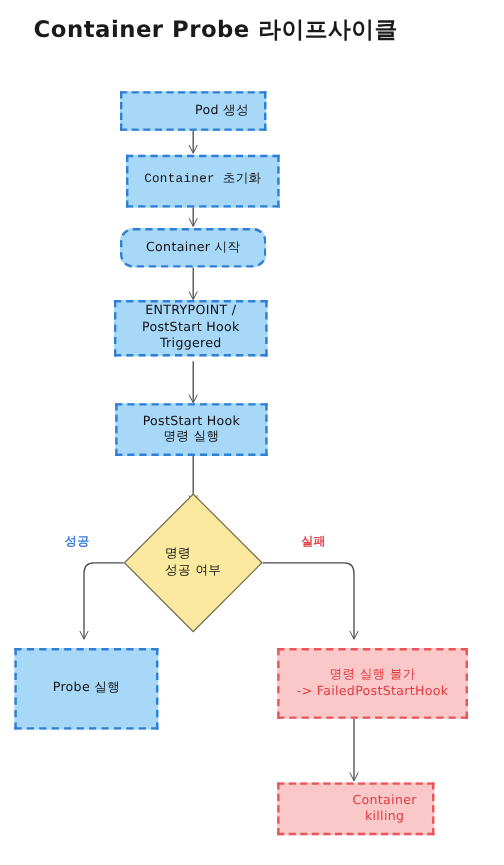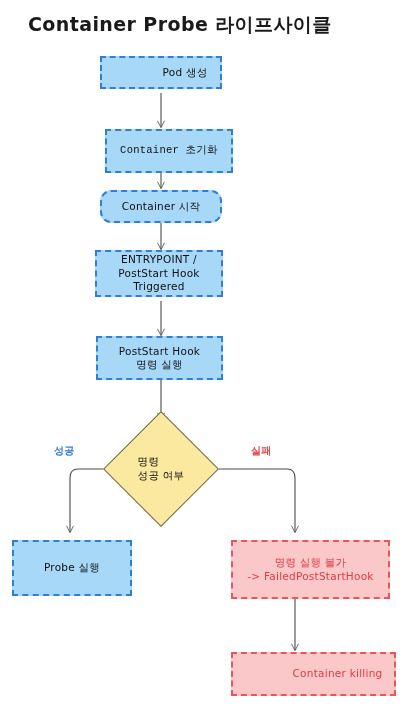--- a/index.html
+++ b/index.html
@@ -94,21 +94,21 @@
 
     <line x1="161" y1="380" x2="161" y2="419" marker-end="url(#ah)"></line>
 
     <path d="M103,469 L78,469 Q70,469 70,478 L70,532" marker-end="url(#ah)"></path>
 
     <path d="M219,469 L287,469 Q295,469 295,478 L295,532" marker-end="url(#ah)"></path>
 
     <line x1="295" y1="599" x2="295" y2="650" marker-end="url(#ah)"></line>
   </svg>
 
-  <div class="node blue" style="left:100px;top:56px;width:122px;height:33px;padding-left:48px;">Pod 생성</div>
+  <div class="node blue" style="left:100px;top:76px;width:122px;height:33px;padding-left:48px;">Pod 생성</div>
 
   <div class="node blue" style="left:105px;top:129px;width:128px;height:44px;font-family:Liberation Mono, monospace;">Container 초기화</div>
 
   <div class="node blue" style="left:100px;top:190px;width:122px;height:33px;border-radius:11px;">Container 시작</div>
 
   <div class="node blue" style="left:95px;top:250px;width:128px;height:47px;">ENTRYPOINT /
 PostStart Hook
 Triggered</div>
 
   <div class="node blue" style="left:96px;top:336px;width:127px;height:44px;">PostStart Hook
@@ -117,20 +117,20 @@
   <div class="diamond-wrap" style="left:120px;top:428px;width:82px;height:82px;">
     <div class="diamond-shape"></div>
     <div class="diamond-label">명령
 성공 여부</div>
   </div>
 
   <div class="edge-label ok" style="left:54px;top:444px;">성공</div>
 
   <div class="edge-label fail" style="left:251px;top:444px;">실패</div>
 
-  <div class="node blue" style="left:12px;top:540px;width:120px;height:56px;">Probe 실행</div>
+  <div class="node blue" style="left:12px;top:540px;width:120px;height:68px;">Probe 실행</div>
 
   <div class="node red" style="left:215px;top:540px;width:159px;height:59px;">명령 실행 불가
 -&gt; FailedPostStartHook</div>
 
-  <div class="node red" style="left:215px;top:652px;width:165px;height:44px;padding-left:48px;">Container killing</div>
+  <div class="node red" style="left:215px;top:652px;width:131px;height:44px;padding-left:48px;">Container killing</div>
 
 </div>
 
 </body></html>

